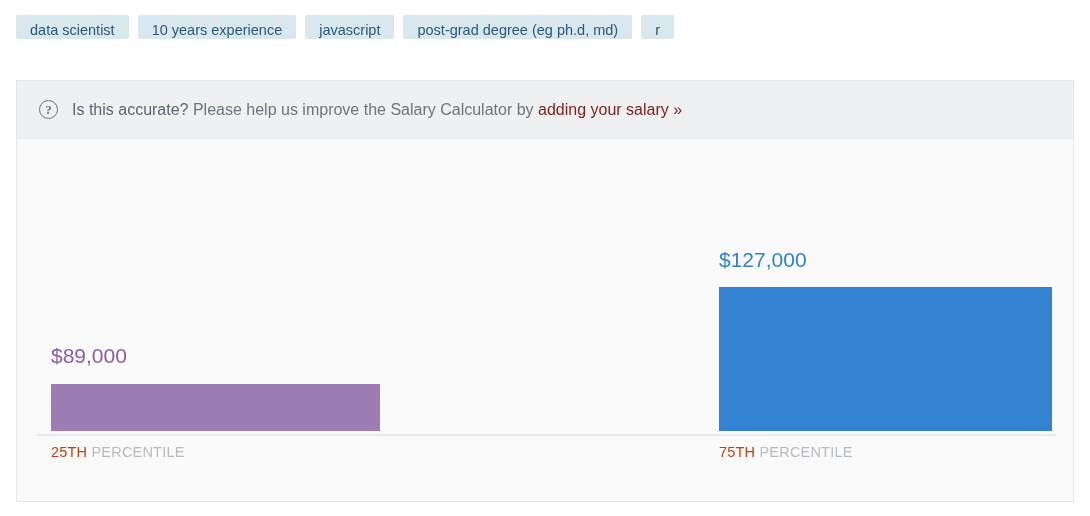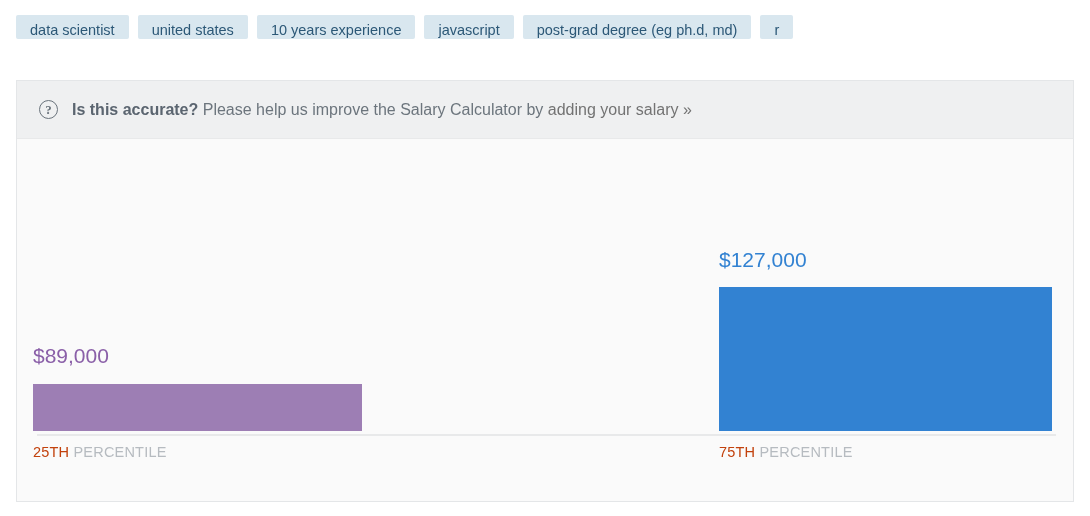--- a/index.html
+++ b/index.html
@@ -71,25 +71,25 @@
     font-family: "Liberation Serif", serif;
     font-weight: bold;
     box-sizing: border-box;
   }
   .banner-text {
     font-size: 16px;
     color: #6c757d;
     white-space: nowrap;
   }
   .banner-text .strong {
-    font-weight: bold;
+    font-weight: normal;
     color: #5b6570;
   }
   .banner-link {
-    color: #737373;
+    color: #7f1d1d;
     text-decoration: none;
     cursor: pointer;
   }
 
   
   .chart {
     position: relative;
     height: 297px;
   }
   .bar-col {
@@ -144,37 +144,36 @@
     color: #3a6fd8;
     text-decoration: none;
     cursor: pointer;
   }
 </style>
 </head>
 <body>
 
 <div class="tag-row">
   <span class="tag">data scientist</span>
-  <span class="tag">united states</span>
   <span class="tag">10 years experience</span>
   <span class="tag">javascript</span>
   <span class="tag">post-grad degree (eg ph.d, md)</span>
   <span class="tag">r</span>
 </div>
 
 <div class="card">
 
   <div class="banner">
     <span class="q-icon">?</span>
     <span class="banner-text"><span class="strong">Is this accurate?</span><span> Please help us improve the Salary Calculator by </span><a class="banner-link">adding your salary »</a></span>
   </div>
 
   <div class="chart">
 
-    <div class="bar-col" style="left:16px; width:329px;text-align:right;">
+    <div class="bar-col" style="left:34px; width:329px;text-align:right;">
       <span class="bar-value" style="top: 206px; color: rgb(138, 95, 168);">$89,000</span>
       <div class="bar" style="top:245px; height:47px; background:#9d7eb4;"></div>
       <span class="bar-label" style="top:306px;"><b>25TH</b><span> PERCENTILE</span></span>
     </div>
 
 
     <div class="bar-col" style="left:702px; width:333px;">
       <span class="bar-value" style="top: 110px; color: rgb(50, 130, 210);">$127,000</span>
       <div class="bar" style="top:148px; height:144px; background:#3282d2;"></div>
       <span class="bar-label" style="top:306px;"><b>75TH</b><span> PERCENTILE</span></span>

